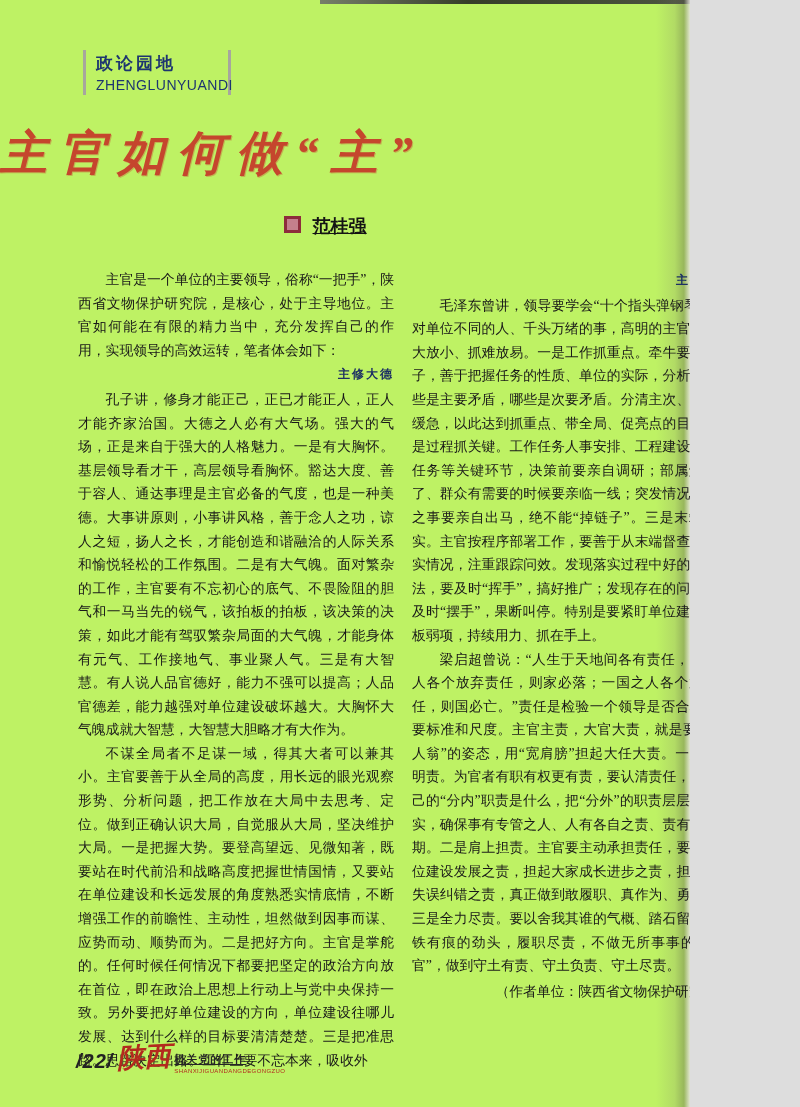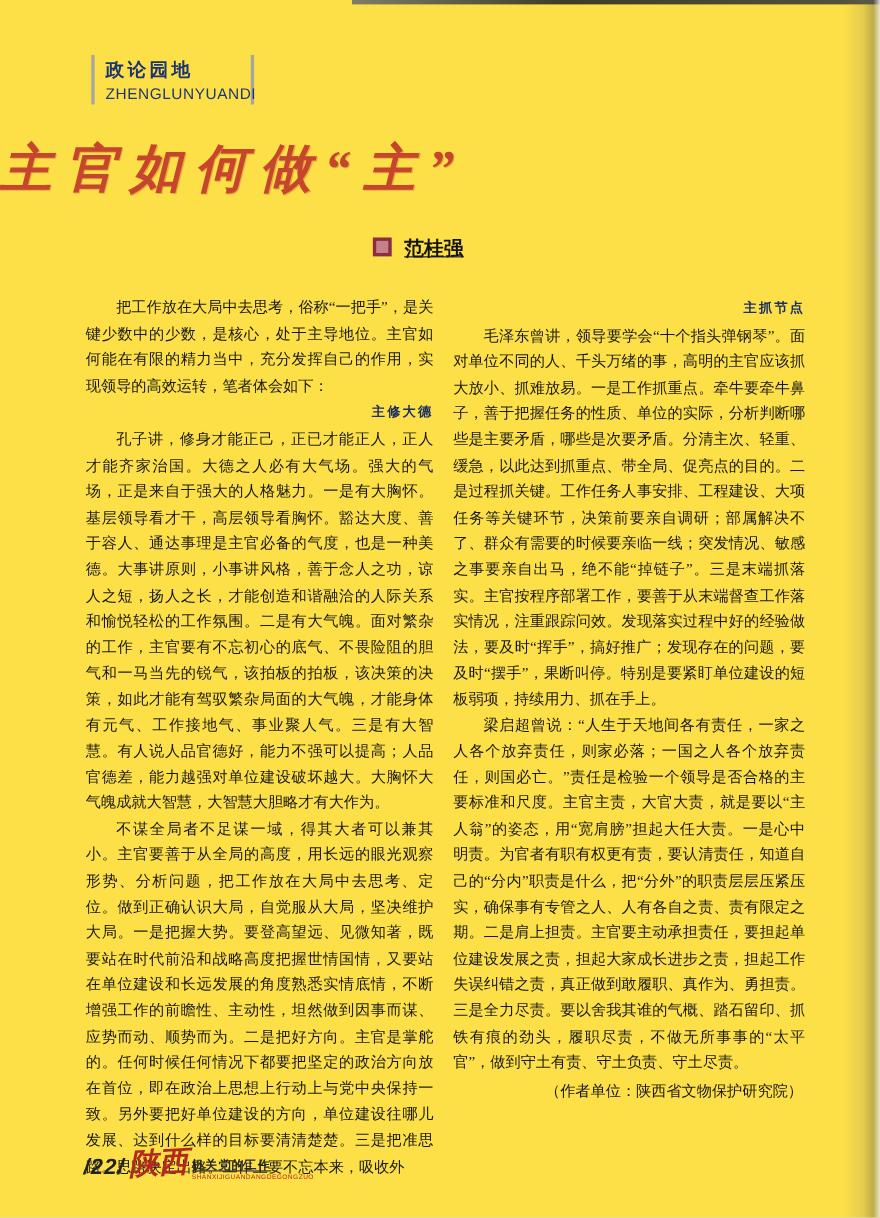--- a/index.html
+++ b/index.html
@@ -1,18 +1,18 @@
 <!DOCTYPE html>
 <html><head>
 <meta charset="utf-8">
 <style>
   html,body { margin:0; padding:0; background:#ddd; }
   .page {
-    position:relative; width:800px; height:1107px;
-    background:#fde047; overflow:hidden;
+    position:relative; width:690px; height:1107px;
+    background:#bef264; overflow:hidden;
     font-family:"Liberation Serif","DejaVu Serif",serif;
   }
   .scan-top-edge {
     position:absolute; top:0; left:320px; right:0; height:4px;
     background:linear-gradient(to right,#6a6a6a,#1e1e1e 40%,#3a3a3a);
     opacity:.85;
   }
   .scan-right-fold {
     position:absolute; top:0; right:0; width:34px; height:100%;
     background:linear-gradient(to right, rgba(120,115,105,0) 0%, rgba(120,115,105,.18) 55%, rgba(90,86,78,.38) 82%, rgba(230,228,222,.9) 100%);
@@ -102,21 +102,21 @@
     <div class="py">ZHENGLUNYUANDI</div>
   </div>
 
   <div class="title">主官如何做“主”</div>
 
   <div class="byline">
     <span class="marker"></span><span>范桂强</span>
   </div>
 
   <div class="col col-left">
-    <p class="para">把工作放在大局中去思考，俗称“一把手”，是关键少数中的少数，是核心，处于主导地位。主官如何能在有限的精力当中，充分发挥自己的作用，实现领导的高效运转，笔者体会如下：</p>
+    <p class="para">主官是一个单位的主要领导，俗称“一把手”，陕西省文物保护研究院，是核心，处于主导地位。主官如何能在有限的精力当中，充分发挥自己的作用，实现领导的高效运转，笔者体会如下：</p>
     <h3 class="col-heading">主修大德</h3>
     <p class="para">孔子讲，修身才能正己，正已才能正人，正人才能齐家治国。大德之人必有大气场。强大的气场，正是来自于强大的人格魅力。一是有大胸怀。基层领导看才干，高层领导看胸怀。豁达大度、善于容人、通达事理是主官必备的气度，也是一种美德。大事讲原则，小事讲风格，善于念人之功，谅人之短，扬人之长，才能创造和谐融洽的人际关系和愉悦轻松的工作氛围。二是有大气魄。面对繁杂的工作，主官要有不忘初心的底气、不畏险阻的胆气和一马当先的锐气，该拍板的拍板，该决策的决策，如此才能有驾驭繁杂局面的大气魄，才能身体有元气、工作接地气、事业聚人气。三是有大智慧。有人说人品官德好，能力不强可以提高；人品官德差，能力越强对单位建设破坏越大。大胸怀大气魄成就大智慧，大智慧大胆略才有大作为。</p>
     <p class="para">不谋全局者不足谋一域，得其大者可以兼其小。主官要善于从全局的高度，用长远的眼光观察形势、分析问题，把工作放在大局中去思考、定位。做到正确认识大局，自觉服从大局，坚决维护大局。一是把握大势。要登高望远、见微知著，既要站在时代前沿和战略高度把握世情国情，又要站在单位建设和长远发展的角度熟悉实情底情，不断增强工作的前瞻性、主动性，坦然做到因事而谋、应势而动、顺势而为。二是把好方向。主官是掌舵的。任何时候任何情况下都要把坚定的政治方向放在首位，即在政治上思想上行动上与党中央保持一致。另外要把好单位建设的方向，单位建设往哪儿发展、达到什么样的目标要清清楚楚。三是把准思路。思路决定出路。工作上要不忘本来，吸收外</p>
   </div>
 
   <div class="col col-right">
     <h3 class="col-heading">主抓节点</h3>
     <p class="para">毛泽东曾讲，领导要学会“十个指头弹钢琴”。面对单位不同的人、千头万绪的事，高明的主官应该抓大放小、抓难放易。一是工作抓重点。牵牛要牵牛鼻子，善于把握任务的性质、单位的实际，分析判断哪些是主要矛盾，哪些是次要矛盾。分清主次、轻重、缓急，以此达到抓重点、带全局、促亮点的目的。二是过程抓关键。工作任务人事安排、工程建设、大项任务等关键环节，决策前要亲自调研；部属解决不了、群众有需要的时候要亲临一线；突发情况、敏感之事要亲自出马，绝不能“掉链子”。三是末端抓落实。主官按程序部署工作，要善于从末端督查工作落实情况，注重跟踪问效。发现落实过程中好的经验做法，要及时“挥手”，搞好推广；发现存在的问题，要及时“摆手”，果断叫停。特别是要紧盯单位建设的短板弱项，持续用力、抓在手上。</p>
     <p class="para">梁启超曾说：“人生于天地间各有责任，一家之人各个放弃责任，则家必落；一国之人各个放弃责任，则国必亡。”责任是检验一个领导是否合格的主要标准和尺度。主官主责，大官大责，就是要以“主人翁”的姿态，用“宽肩膀”担起大任大责。一是心中明责。为官者有职有权更有责，要认清责任，知道自己的“分内”职责是什么，把“分外”的职责层层压紧压实，确保事有专管之人、人有各自之责、责有限定之期。二是肩上担责。主官要主动承担责任，要担起单位建设发展之责，担起大家成长进步之责，担起工作失误纠错之责，真正做到敢履职、真作为、勇担责。三是全力尽责。要以舍我其谁的气概、踏石留印、抓铁有痕的劲头，履职尽责，不做无所事事的“太平官”，做到守土有责、守土负责、守土尽责。</p>
     <p class="attribution">（作者单位：陕西省文物保护研究院）</p>

